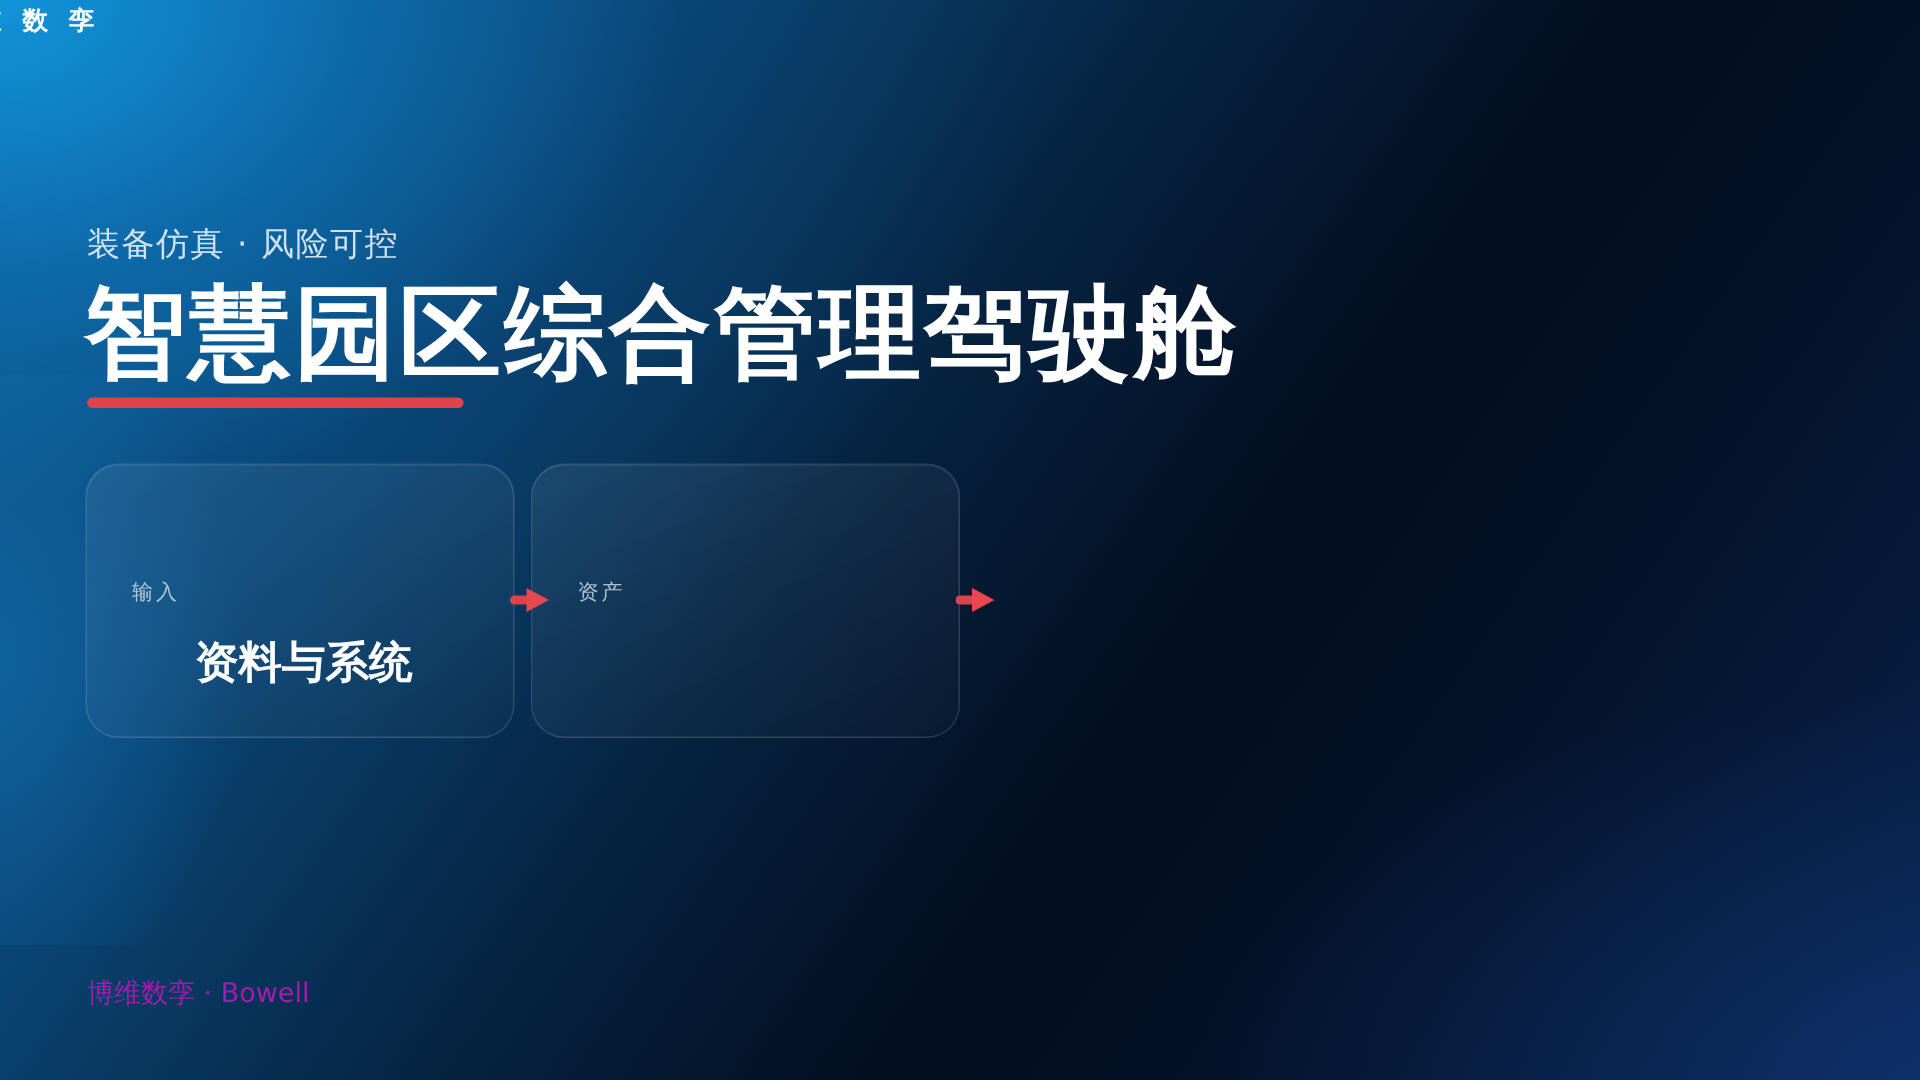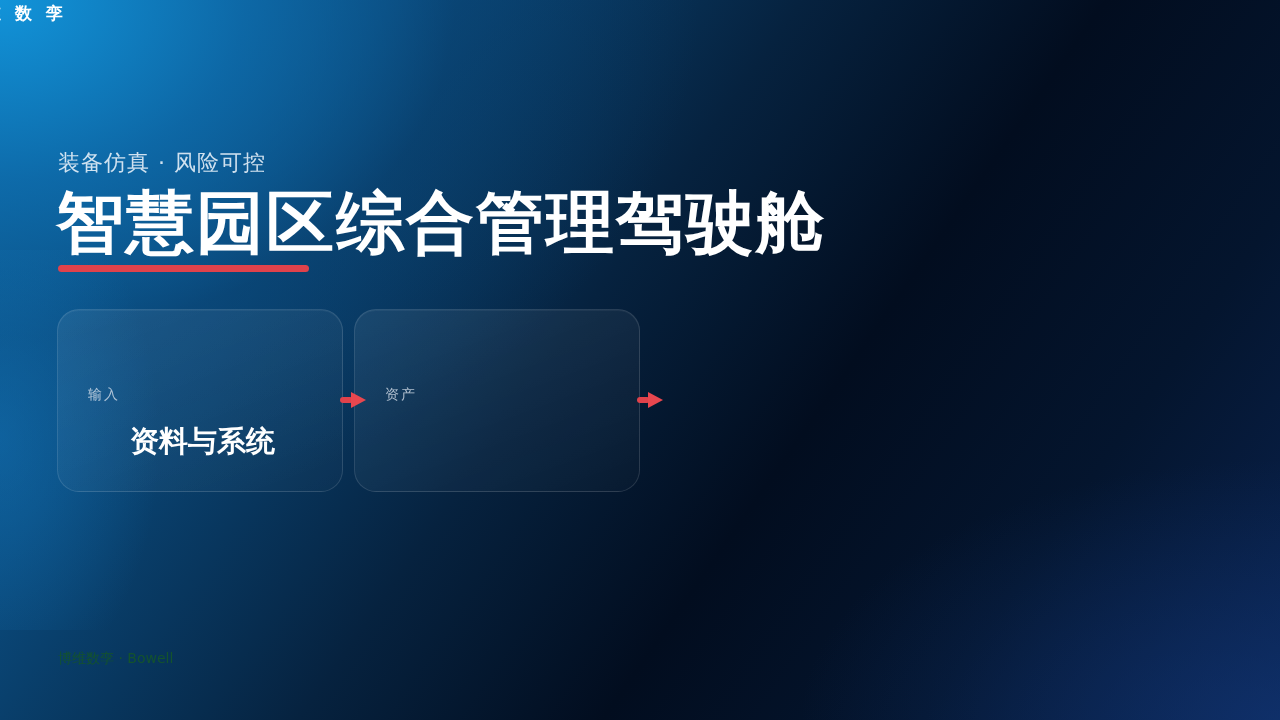--- a/index.html
+++ b/index.html
@@ -66,21 +66,21 @@
       font-size: 29px; font-weight: bold; color: #ffffff;
       white-space: nowrap;
       margin-left: 42px;
     }
     .arrow {
       position: absolute; right: -24px; top: 82px;
       width: 26px; height: 16px; z-index: 2;
     }
     .footer-brand {
       position: absolute; left: 58px; top: 650px;
-      font-size: 14px; color: #14532d;
+      font-size: 18px; color: #a21caf;
     }
   </style>
 </head>
 <body>
 
 <div class="glow-left"></div>
 <div class="glow-right"></div>
 
 <div class="corner-logo">维 数 孪</div>
 

